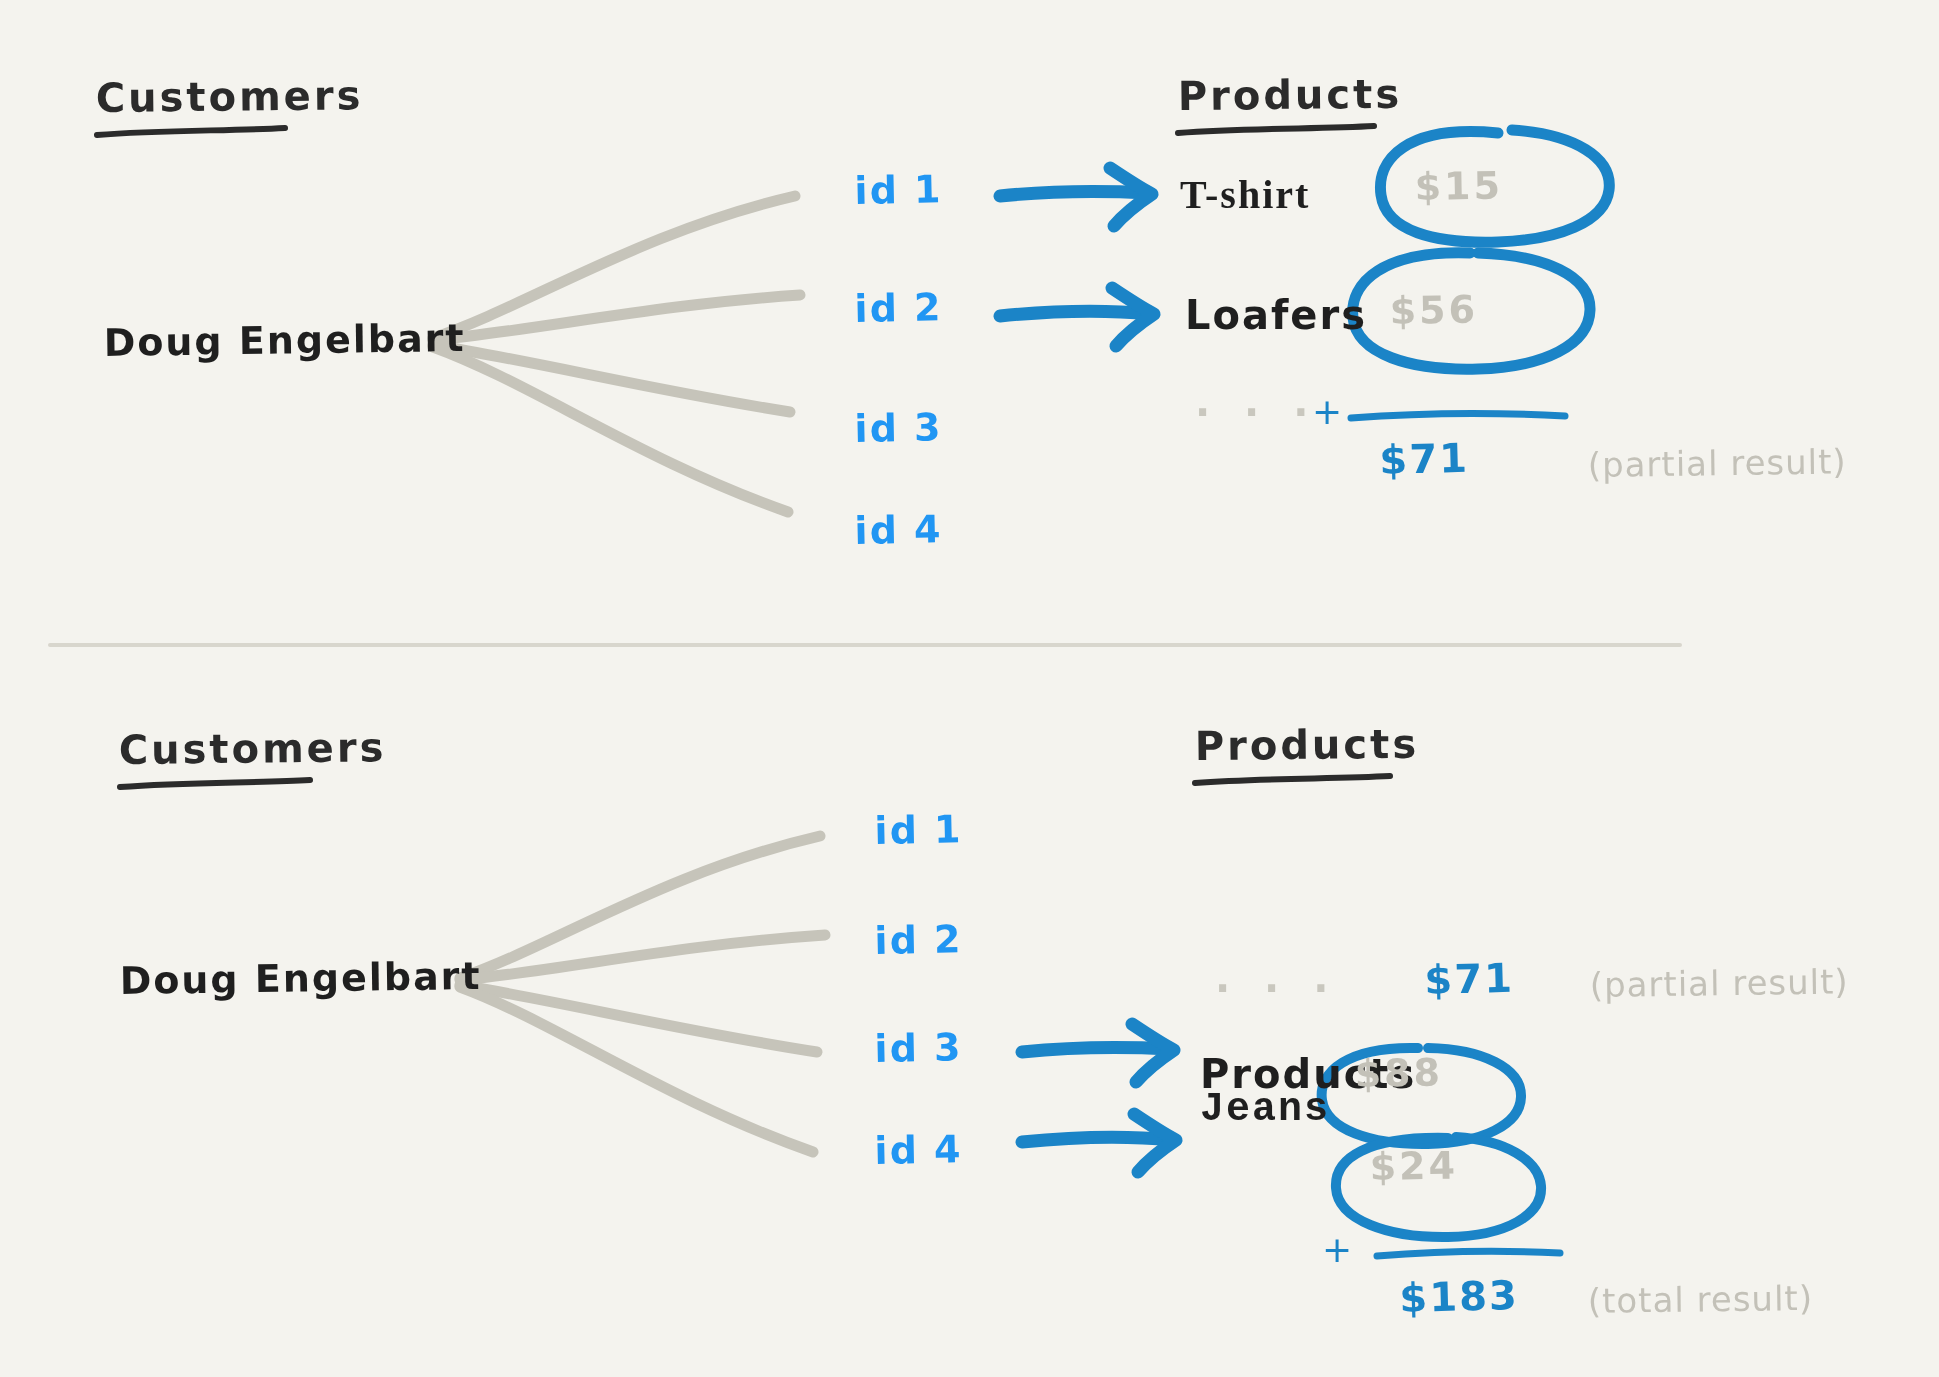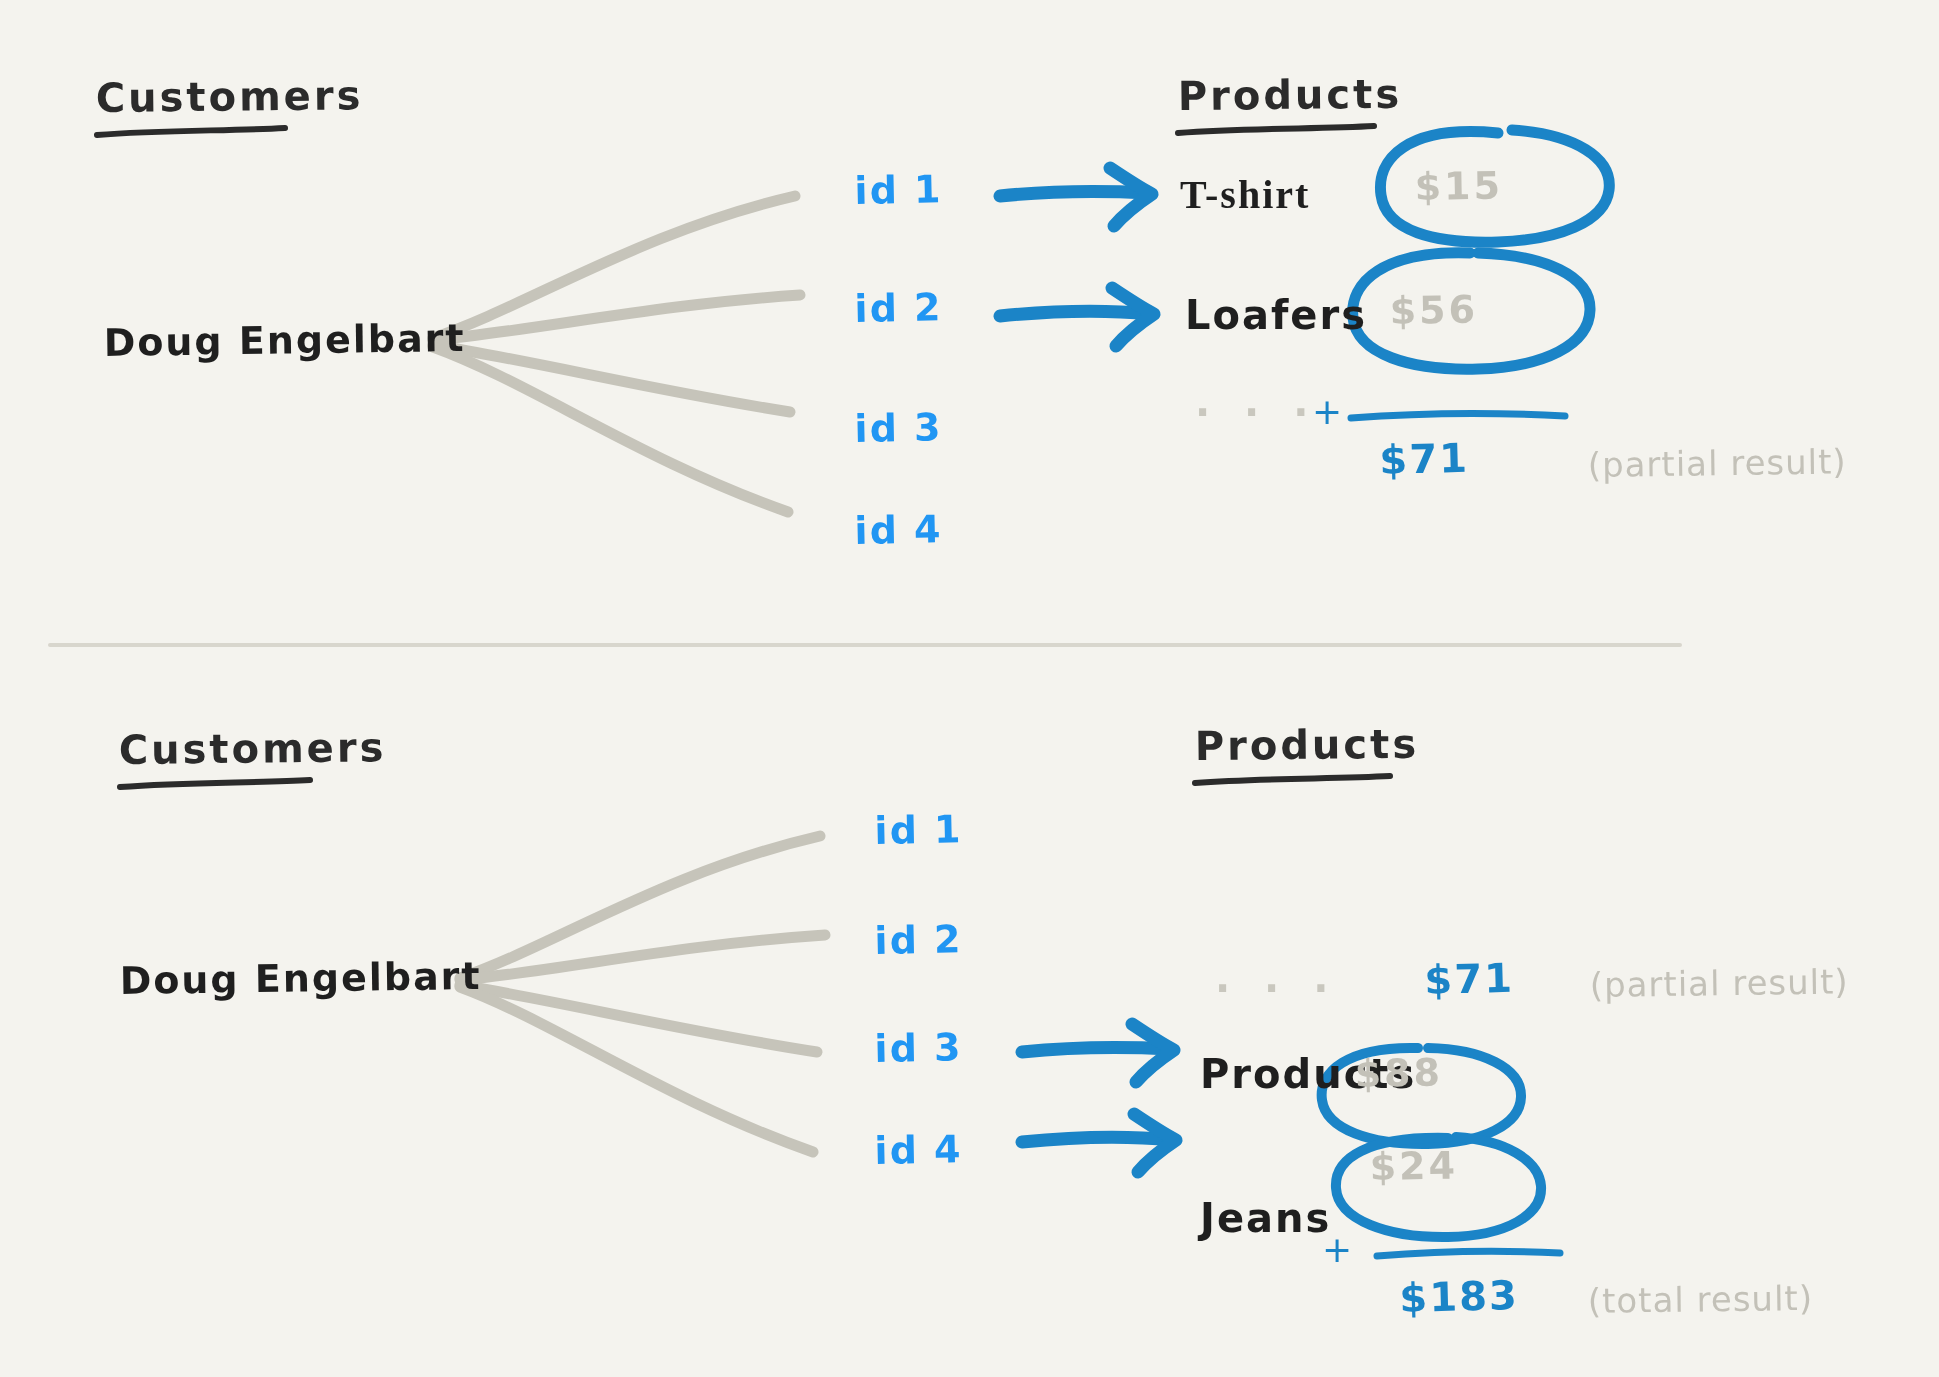--- a/index.html
+++ b/index.html
@@ -207,21 +207,21 @@
   <div class="txt id-label" style="left:875px; top:1030px;">id 3</div>
   <div class="txt id-label" style="left:875px; top:1132px;">id 4</div>
 
   <div class="txt dots-text" style="left:1215px; top:968px;">· · ·</div>
 
   <div class="txt sum-text" style="left:1425px; top:960px;">$71</div>
 
   <div class="txt note-text" style="left:1590px; top:968px;">(partial result)</div>
 
   <div class="txt product-name" style="left:1200px; top:1054px;">Products</div>
-  <div class="txt product-name" style="left:1200px; top:1198px;">Jeans</div>
+  <div class="txt product-name" style="left:1200px; top:1090px;font-family:Liberation Mono, monospace;">Jeans</div>
 
   <div class="txt price-text" style="left:1355px; top:1055px;">$88</div>
   <div class="txt price-text" style="left:1370px; top:1148px;">$24</div>
 
   <div class="txt plus-text" style="left:1322px; top:1232px;">+</div>
 
   <div class="txt sum-text" style="left:1400px; top:1278px;">$183</div>
 
   <div class="txt note-text" style="left:1588px; top:1284px;">(total result)</div>
 

